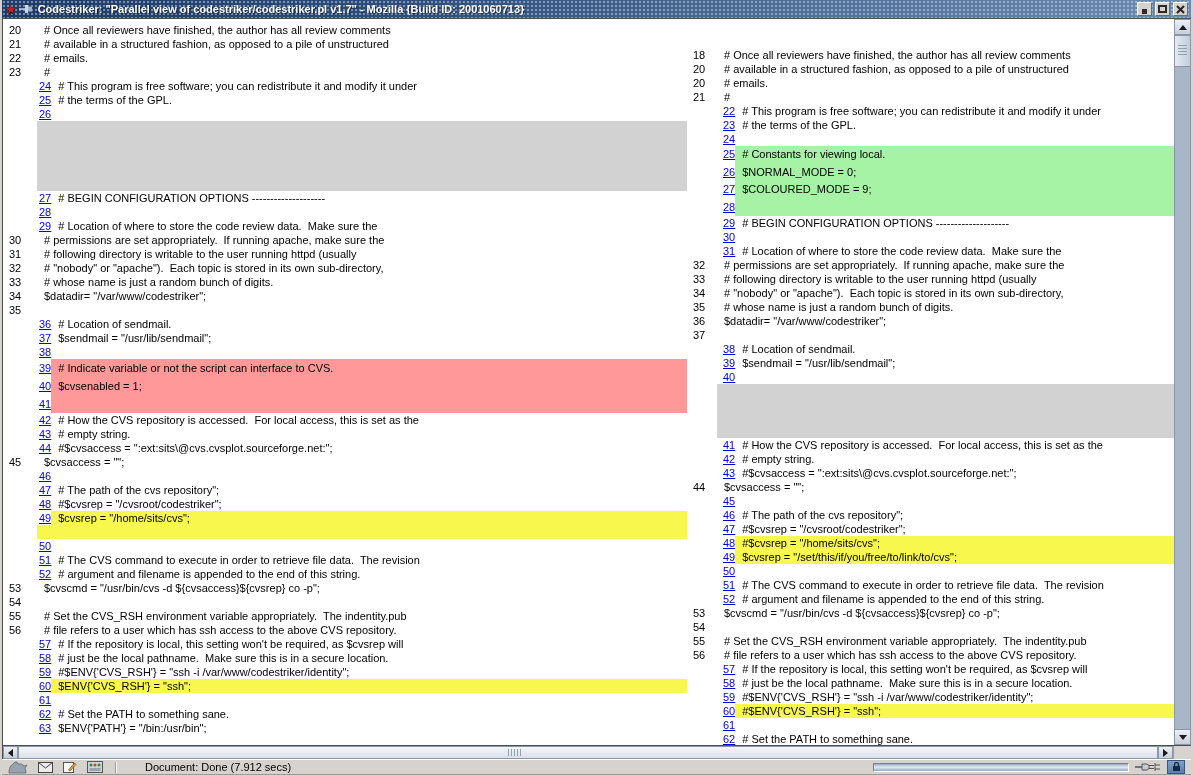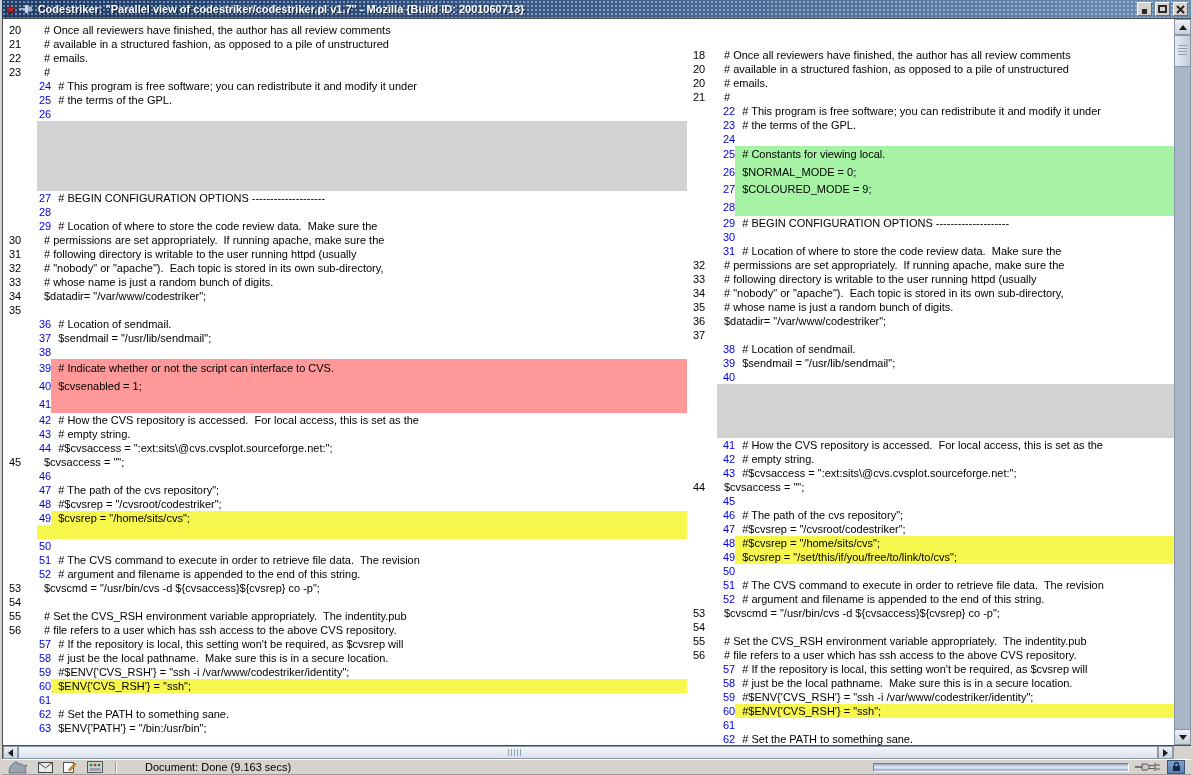--- a/index.html
+++ b/index.html
@@ -49,21 +49,21 @@
   .diff{flex:1;display:flex;overflow:hidden;justify-content:space-between;}
   .panel{overflow:hidden;padding-top:4px;box-sizing:border-box;}
   .panel.left{width:684px;flex:none;}
   .panel.right{flex:1;margin-top:25px;}
   .row{display:flex;height:14px;line-height:14px;}
   .num{
     flex:0 0 30px;box-sizing:border-box;padding-left:6px;
     font-size:11px;color:#000;white-space:nowrap;
   }
   .panel.left .num{flex-basis:34px;}
-  .num.link{color:var(--link_blue);cursor:pointer;padding-left:36px;}
+  .num.link{color:var(--link_blue);text-decoration:underline;cursor:pointer;padding-left:36px;}
   .code{flex:1;padding-left:7px;font-size:11px;color:#000;white-space:pre;overflow:hidden;}
   .bg-red{background:var(--highlight_removed);}
   .bg-green{background:var(--highlight_added);}
   .bg-yellow{background:var(--highlight_changed);}
   .bg-gray{background:var(--highlight_filler);}
   
   .vscroll{width:17px;flex:none;display:flex;flex-direction:column;background:#a9b6c7;}
   .vs-btn{
     height:16px;flex:none;box-sizing:border-box;
     background:linear-gradient(180deg,#eef1f6,#c6cfdb);
@@ -229,21 +229,21 @@
           <div class="row">
             <span class="num link">37</span>
             <span class="code">$sendmail = "/usr/lib/sendmail";</span>
           </div>
           <div class="row">
             <span class="num link">38</span>
             <span class="code"></span>
           </div>
           <div class="row" style="height: 18px; line-height: 18px;">
             <span class="num link">39</span>
-            <span class="code bg-red"># Indicate whether or not the script can interface to CVS.</span>
+            <span class="code bg-red"># Indicate variable or not the script can interface to CVS.</span>
           </div>
           <div class="row" style="height: 18px; line-height: 18px;">
             <span class="num link">40</span>
             <span class="code bg-red">$cvsenabled = 1;</span>
           </div>
           <div class="row" style="height: 18px; line-height: 18px;">
             <span class="num link">41</span>
             <span class="code bg-red"></span>
           </div>
           <div class="row">
@@ -576,21 +576,21 @@
     <span class="sb-icon">
       <svg width="16" height="12" viewBox="0 0 16 12">
         <rect x="0.5" y="0.5" width="15" height="11" fill="#cfd4d9" stroke="#555"></rect>
         <circle cx="4" cy="4" r="1.5" fill="#2f8f2f"></circle>
         <circle cx="8" cy="4" r="1.5" fill="#c04040"></circle>
         <circle cx="12" cy="4" r="1.5" fill="#2f8f2f"></circle>
         <rect x="2.5" y="7" width="11" height="3" fill="#9aa4ad"></rect>
       </svg>
     </span>
     <span class="sb-sep"></span>
-    <span class="status-text">Document: Done (9.163 secs)</span>
+    <span class="status-text">Document: Done (7.912 secs)</span>
     <span class="progress"></span>
     <span class="plug-icon">
       <svg width="26" height="10" viewBox="0 0 26 10">
         <line x1="0" y1="5" x2="7" y2="5" stroke="#555" stroke-width="1.5"></line>
         <path d="M7 2 L12 2 L14 3.5 L14 6.5 L12 8 L7 8 Z" fill="#c8ccd2" stroke="#555"></path>
         <line x1="14" y1="3.5" x2="19" y2="3.5" stroke="#555"></line>
         <line x1="14" y1="6.5" x2="19" y2="6.5" stroke="#555"></line>
         <path d="M20 1 L20 9 M20 3 L25 3 M20 7 L25 7" stroke="#555" fill="none"></path>
       </svg>
     </span>

